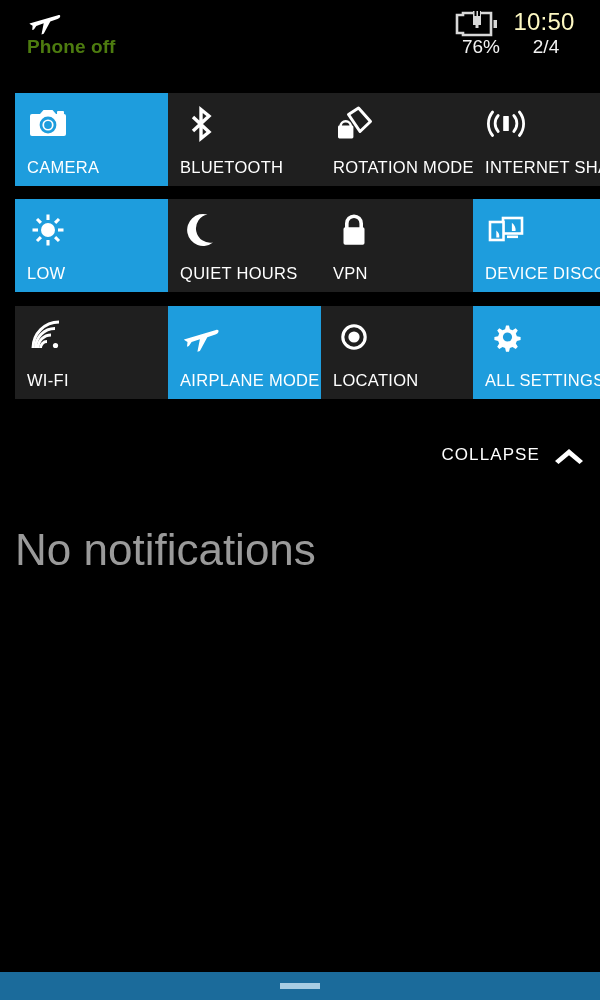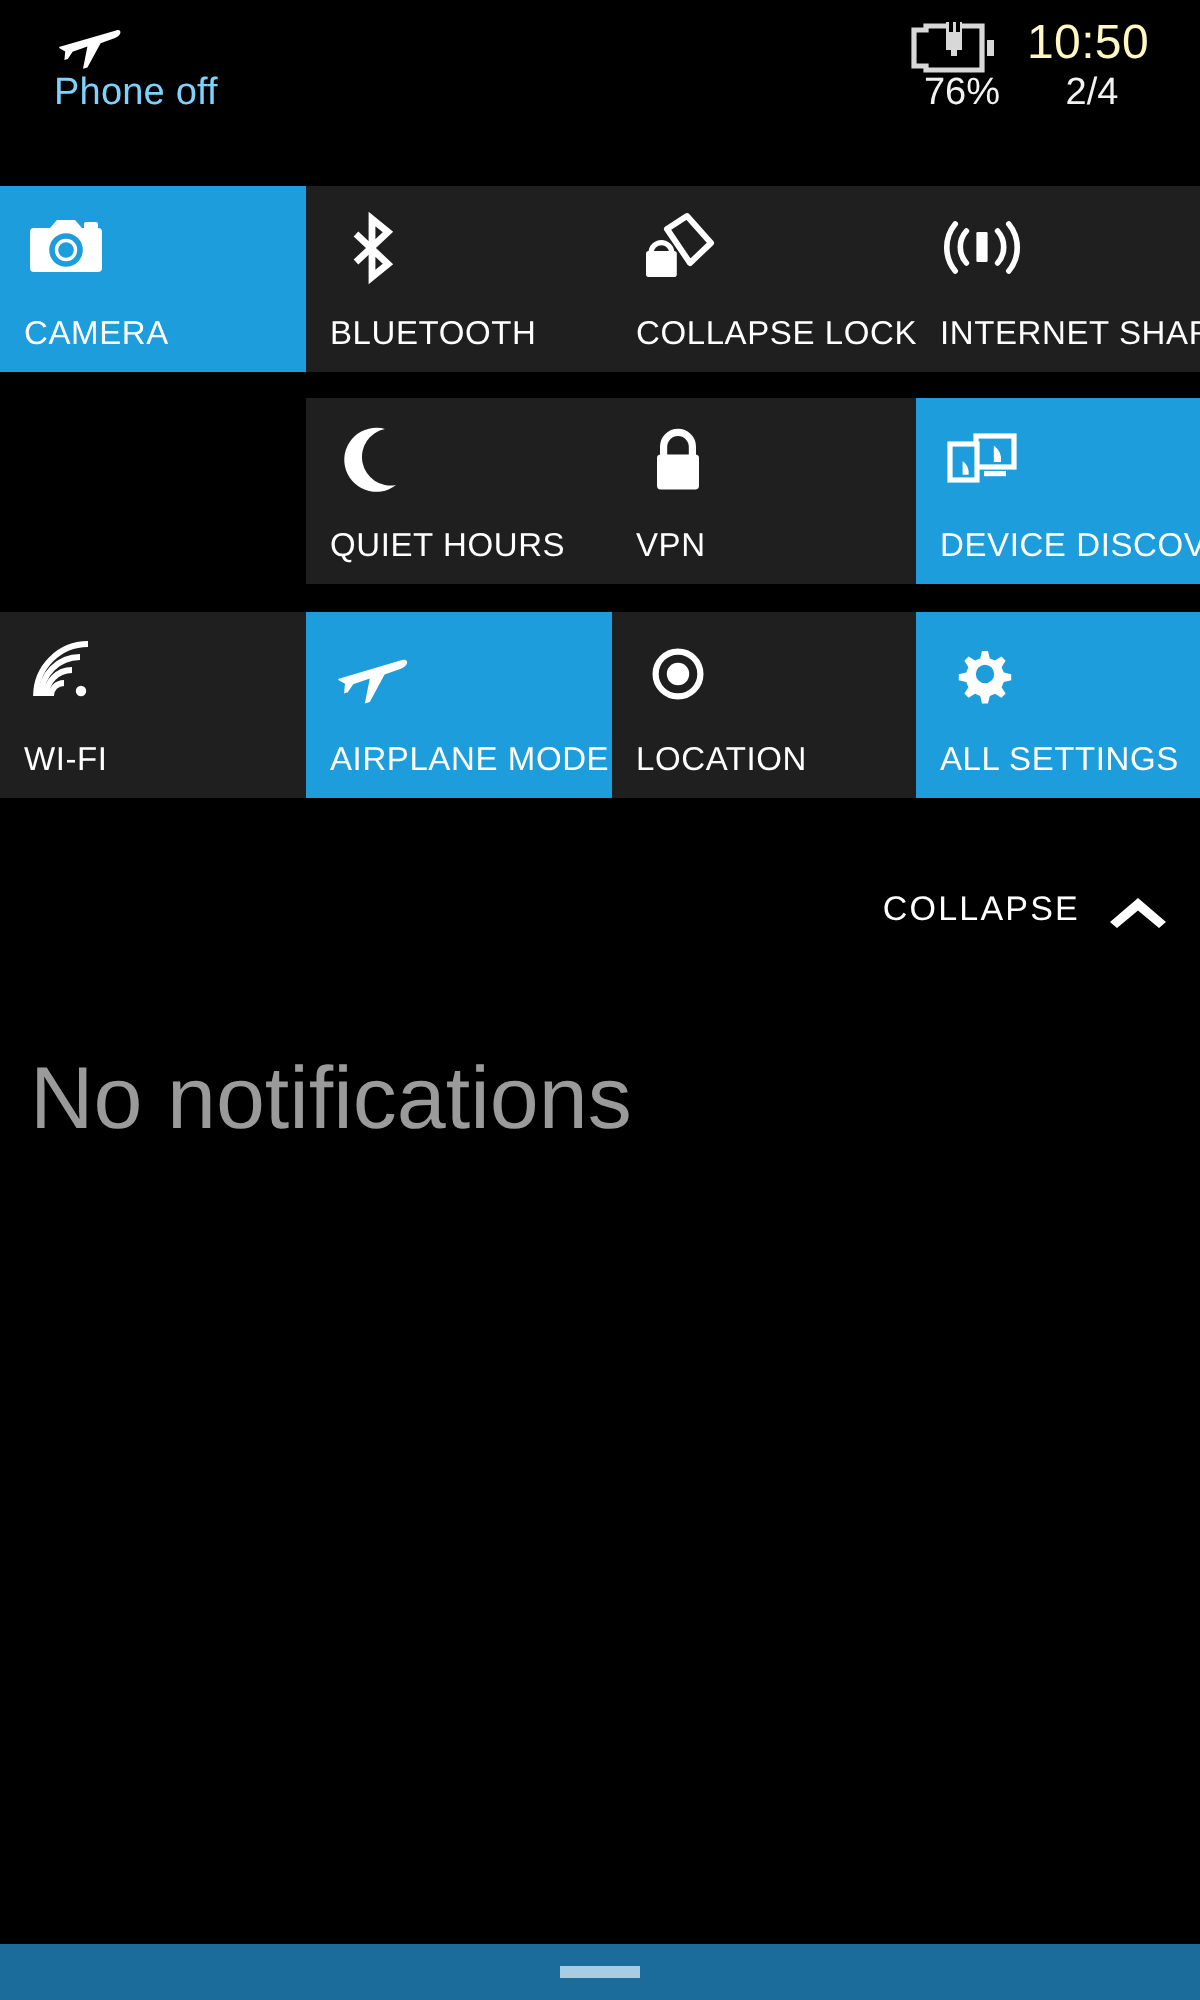--- a/index.html
+++ b/index.html
@@ -35,22 +35,22 @@
     left: 27px; top: 6px;
   }
   .sb-plane {
     display: block;
     width: 34px; height: 30px;
   }
   .sb-phone-off {
     position: absolute;
     left: 27px; top: 36px;
     font-size: 19px;
-    font-weight: 400;
-    color: #7dd3fc;
+    font-weight: 700;
+    color: #4d7c0f;
     letter-spacing: 0.1px;
     white-space: nowrap;
   }
   .sb-battery-icon {
     position: absolute;
     left: 455px; top: 11px;
     width: 44px; height: 26px;
   }
   .sb-battery-pct {
     position: absolute;
@@ -84,20 +84,21 @@
     left: 0; top: 93px;
     width: 620px;
     height: 310px;
   }
   .tile {
     position: absolute;
     width: 160px;
     height: 93px;
     overflow: hidden;
     box-sizing: border-box;
+    margin-left: 15px;
   }
   .tile.off { background: #1f1f1f; }
   .tile.on  { background: #1e9ddd; }
 
   .tile-icon {
     position: absolute;
     left: 12px;
     top: 12px;
     width: 42px;
     height: 38px;
@@ -241,36 +242,54 @@
     </div>
 
     <div class="tile off r0 c2">
       <div class="tile-icon">
         <svg viewBox="0 0 42 38" fill="none">
           <path d="M15.5 9.5 L25.5 3 L37.5 16.5 L27 26.5 Z" stroke="#ffffff" stroke-width="3" stroke-linejoin="round" fill="none"></path>
           <path d="M7.5 21.5 a5.2 5.2 0 0 1 10.4 0" stroke="#ffffff" stroke-width="2.6" fill="none"></path>
           <rect x="5" y="20.5" width="15.4" height="13" rx="1.4" fill="#ffffff"></rect>
         </svg>
       </div>
-      <div class="tile-label">COLLAPSE LOCK</div>
+      <div class="tile-label">ROTATION MODE</div>
     </div>
 
     <div class="tile off r0 c3">
       <div class="tile-icon">
         <svg viewBox="0 0 42 38" fill="none" stroke="#ffffff" stroke-width="2.8" stroke-linecap="round">
           <rect x="18.2" y="11" width="5.6" height="15" rx="0.6" fill="#ffffff" stroke="none"></rect>
           <path d="M13.2 10.5 a12 12 0 0 0 0 16"></path>
           <path d="M28.8 10.5 a12 12 0 0 1 0 16"></path>
           <path d="M7.6 7 a18.5 18.5 0 0 0 0 23.5"></path>
           <path d="M34.4 7 a18.5 18.5 0 0 1 0 23.5"></path>
         </svg>
       </div>
       <div class="tile-label">INTERNET SHARING</div>
     </div>
 
+    <div class="tile on r1 c0">
+      <div class="tile-icon">
+        <svg viewBox="0 0 42 38" fill="#ffffff">
+          <circle cx="21" cy="19" r="7"></circle>
+          <g stroke="#ffffff" stroke-width="3.1" stroke-linecap="butt">
+            <line x1="21" y1="3.5" x2="21" y2="9"></line>
+            <line x1="21" y1="29" x2="21" y2="34.5"></line>
+            <line x1="5.5" y1="19" x2="11" y2="19"></line>
+            <line x1="31" y1="19" x2="36.5" y2="19"></line>
+            <line x1="10" y1="8" x2="13.9" y2="11.9"></line>
+            <line x1="28.1" y1="26.1" x2="32" y2="30"></line>
+            <line x1="32" y1="8" x2="28.1" y2="11.9"></line>
+            <line x1="13.9" y1="26.1" x2="10" y2="30"></line>
+          </g>
+        </svg>
+      </div>
+      <div class="tile-label">LOW</div>
+    </div>
 
     <div class="tile off r1 c1">
       <div class="tile-icon">
         <svg viewBox="0 0 42 38" fill="#ffffff">
           <path d="M27.5 3.5 a16 16 0 1 0 5.5 28 A13 13 0 0 1 27.5 3.5 z"></path>
         </svg>
       </div>
       <div class="tile-label">QUIET HOURS</div>
     </div>
 

